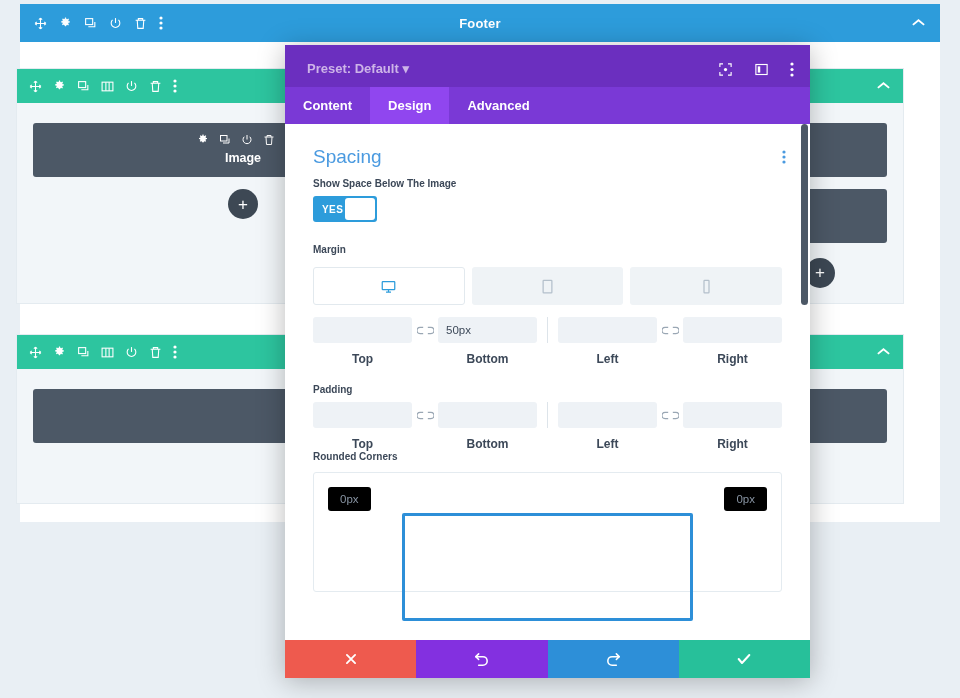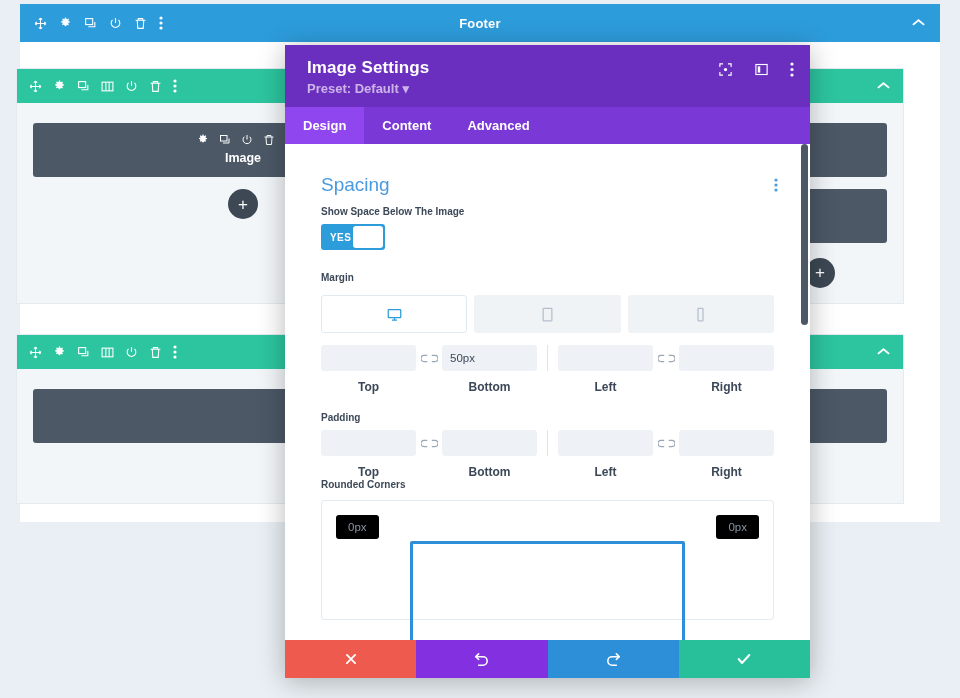--- a/index.html
+++ b/index.html
@@ -91,21 +91,21 @@
     position: absolute; right: 16px; top: 17px; display: flex; gap: 21px; align-items: center;
   }
   .modal-tabs { display: flex; background: #7a39d6; }
   .modal-tabs .tab {
     padding: 11px 18px; font-size: 13px; font-weight: 700; color: #fff;
   }
   .modal-tabs .tab.active { background: #9046ef; }
 
   .modal-body {
     flex: 1; overflow: hidden; position: relative; background: #fff;
-    padding: 12px;
+    padding: 4px;
   }
   .scroll-inner { padding: 0 0 10px 0; }
 
   .sect-title {
     color: #4a9ae0; font-size: 19px; padding: 18px 22px 10px 24px;
     position: relative; font-weight: 400;
   }
   .sect-title .dots3 { position: absolute; right: 20px; top: 22px; }
 
   .field { padding: 0 24px; position: relative; }
@@ -502,21 +502,20 @@
           </div>
           <div class="plus-btn">+</div>
         </div>
       </div>
     </div>
   </div>
 
   <div class="modal">
 
     <div class="modal-header">
-      <div class="modal-title">Image Settings</div>
       <div class="modal-preset">
         <span>Preset: Default</span>
         <span>▾</span>
       </div>
       <div class="header-icons">
         <span class="ico">
             <svg width="15" height="15" viewBox="0 0 24 24" fill="none" stroke="#fff" stroke-width="1.8">
               <path d="M3 8V3h5M21 8V3h-5M3 16v5h5M21 16v5h-5"></path>
               <circle cx="12" cy="12" r="2.6" fill="#fff" stroke="none"></circle>
             </svg>
@@ -531,22 +530,22 @@
             <svg width="4" height="15" viewBox="0 0 4 15" fill="#fff">
               <circle cx="2" cy="2" r="1.6"></circle>
               <circle cx="2" cy="7.5" r="1.6"></circle>
               <circle cx="2" cy="13" r="1.6"></circle>
             </svg>
           </span>
       </div>
     </div>
 
     <div class="modal-tabs">
+      <div class="tab">Content</div>
       <div class="tab active">Design</div>
-      <div class="tab">Content</div>
       <div class="tab">Advanced</div>
     </div>
 
     <div class="modal-body">
       <div class="modal-scrollbar"></div>
       <div class="scroll-inner">
 
         <div class="sect-title">
           <span>Spacing</span>
           <span class="dots3 ico">

